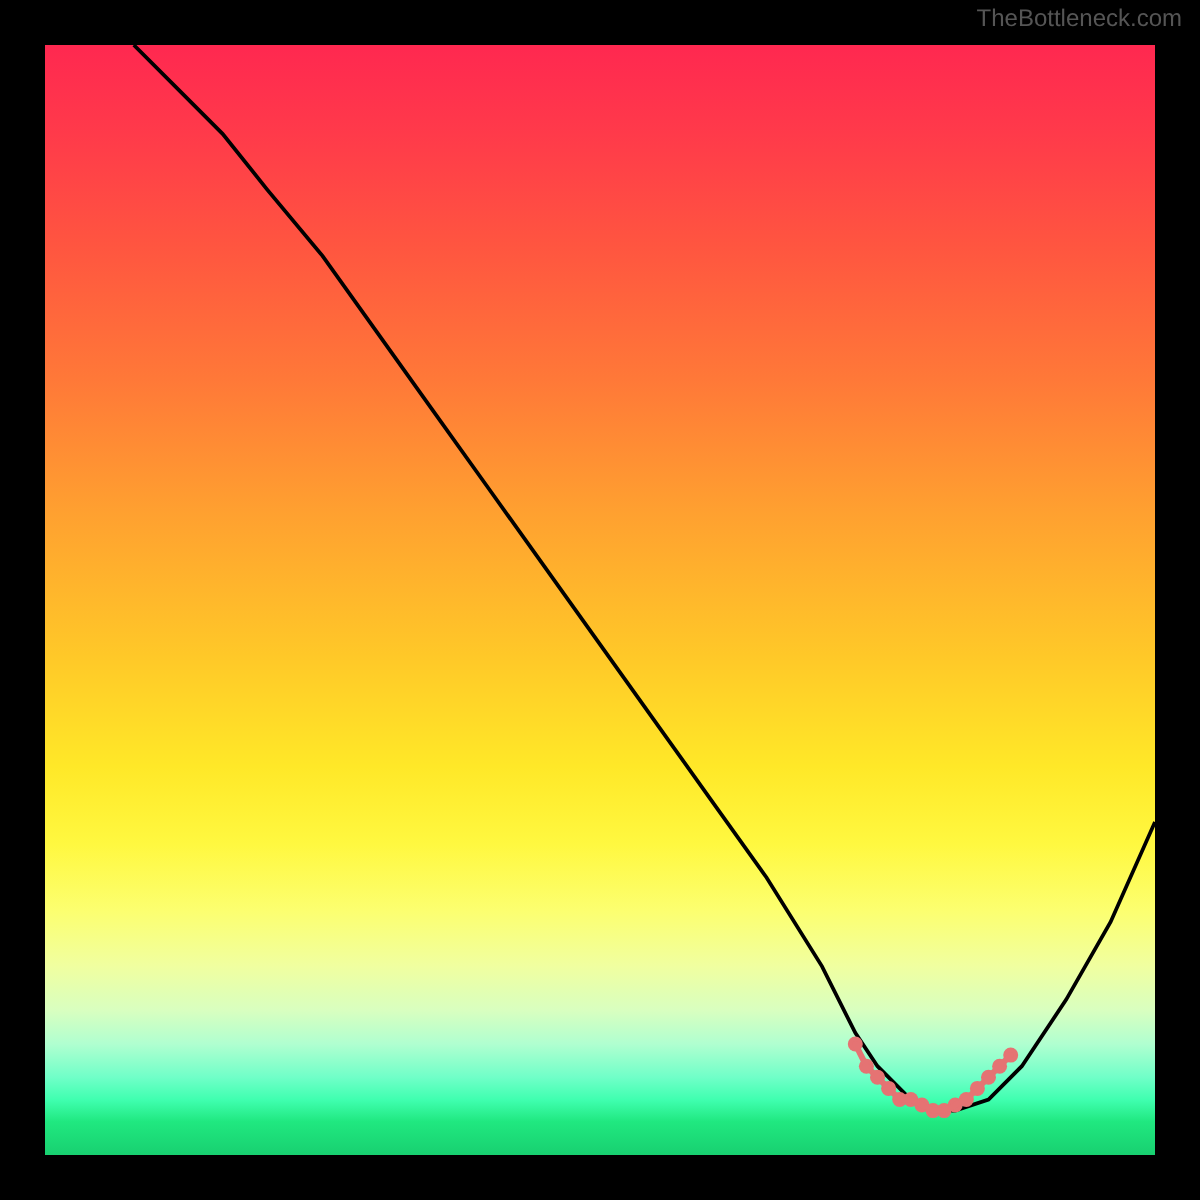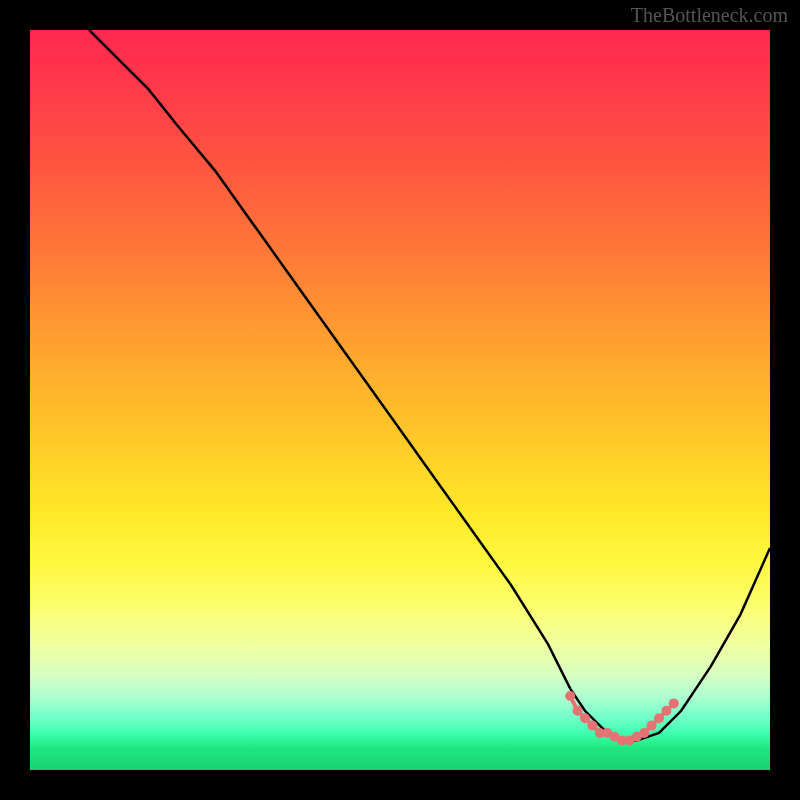--- a/index.html
+++ b/index.html
@@ -8,24 +8,23 @@
       height: 800px;
       background: #000;
       position: relative;
       font-family: Arial, sans-serif;
     }
     .watermark {
       position: absolute;
       top: 4px;
       right: 12px;
       color: #555;
-      font-size: 20px;
+      font-size: 16px;
       font-weight: 500;
       z-index: 10;
-      font-family: Liberation Serif, serif;
     }
     .chart-area {
       position: absolute;
       top: 30px;
       left: 30px;
       width: 740px;
       height: 740px;
       background: linear-gradient(to bottom,
         #ff2850 0%,
         #ff3a4a 8%,

